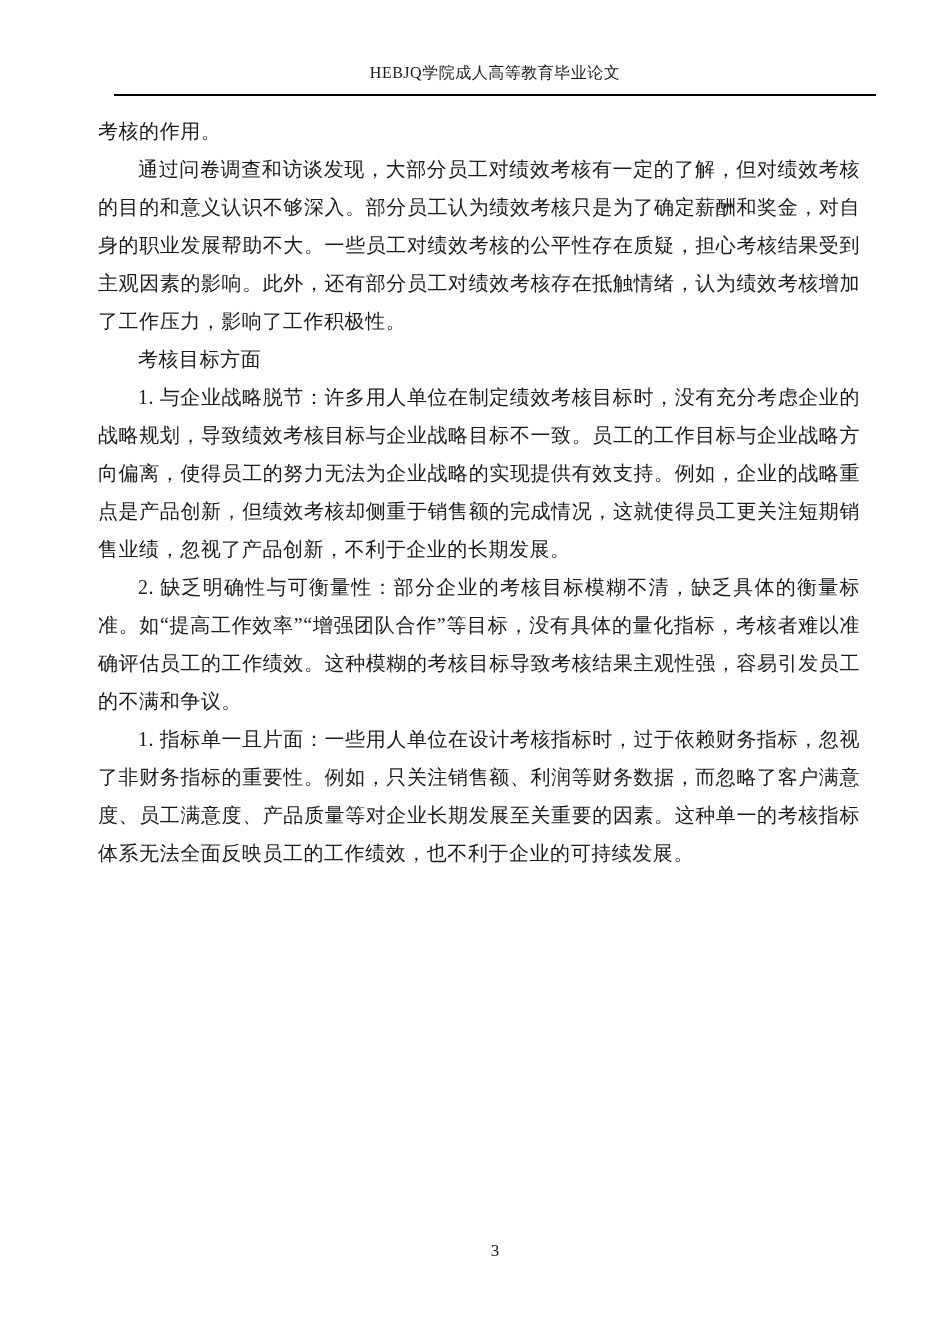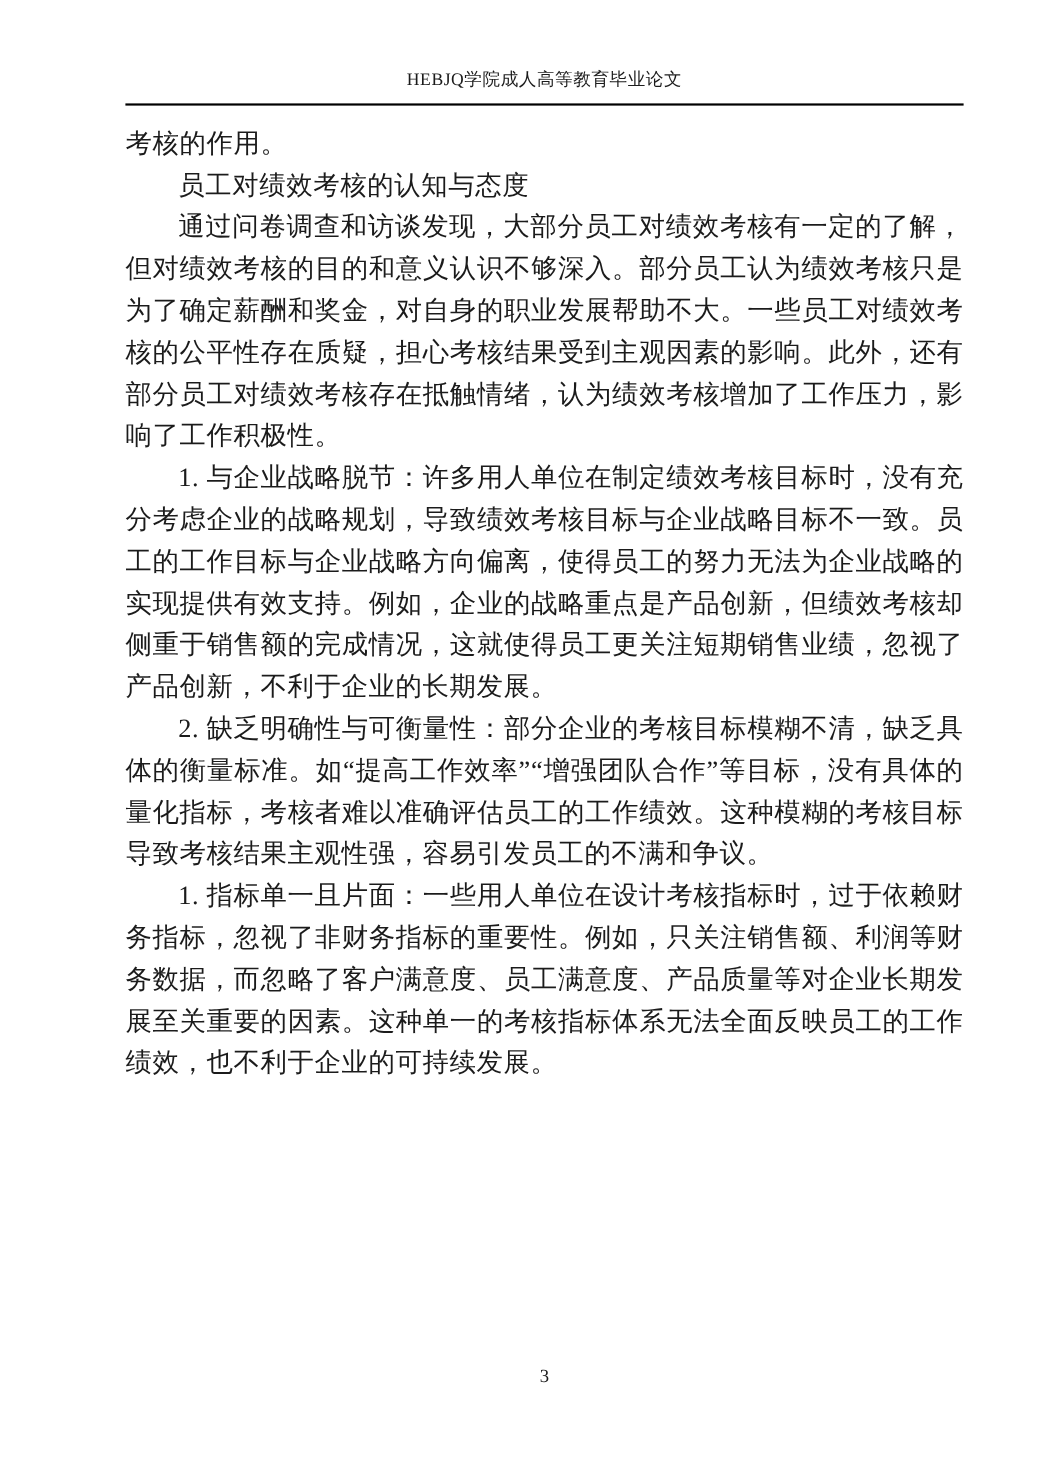--- a/index.html
+++ b/index.html
@@ -27,23 +27,23 @@
   }
   .header-title {
     font-size: 16px;
     line-height: 24px;
     letter-spacing: 0.5px;
     white-space: nowrap;
   }
   .content {
     position: absolute;
     top: 112px;
-    left: 114px;
+    left: 98px;
     width: 762px;
-    font-size: 24px;
+    font-size: 20px;
     line-height: 38px;
     letter-spacing: 0.55px;
     text-align: justify;
     text-justify: inter-ideograph;
   }
   p.para {
     margin: 0;
     padding: 0;
     text-indent: 2em;
   }
@@ -65,22 +65,22 @@
 </head>
 <body>
 
 <div class="page" style="--ink: #1b1b1b; --page-bg: #ffffff; --rule: #000000;">
   <div class="header">
     <div class="header-title">HEBJQ学院成人高等教育毕业论文</div>
   </div>
 
   <div class="content">
       <p class="para continuation">考核的作用。</p>
-      <p class="para heading">员工对绩效考核的认知与态度</p>
       <p class="para body">通过问卷调查和访谈发现，大部分员工对绩效考核有一定的了解，但对绩效考核的目的和意义认识不够深入。部分员工认为绩效考核只是为了确定薪酬和奖金，对自身的职业发展帮助不大。一些员工对绩效考核的公平性存在质疑，担心考核结果受到主观因素的影响。此外，还有部分员工对绩效考核存在抵触情绪，认为绩效考核增加了工作压力，影响了工作积极性。</p>
+      <p class="para heading">考核目标方面</p>
       <p class="para body">1. 与企业战略脱节：许多用人单位在制定绩效考核目标时，没有充分考虑企业的战略规划，导致绩效考核目标与企业战略目标不一致。员工的工作目标与企业战略方向偏离，使得员工的努力无法为企业战略的实现提供有效支持。例如，企业的战略重点是产品创新，但绩效考核却侧重于销售额的完成情况，这就使得员工更关注短期销售业绩，忽视了产品创新，不利于企业的长期发展。</p>
       <p class="para body">2. 缺乏明确性与可衡量性：部分企业的考核目标模糊不清，缺乏具体的衡量标准。如“提高工作效率”“增强团队合作”等目标，没有具体的量化指标，考核者难以准确评估员工的工作绩效。这种模糊的考核目标导致考核结果主观性强，容易引发员工的不满和争议。</p>
       <p class="para body">1. 指标单一且片面：一些用人单位在设计考核指标时，过于依赖财务指标，忽视了非财务指标的重要性。例如，只关注销售额、利润等财务数据，而忽略了客户满意度、员工满意度、产品质量等对企业长期发展至关重要的因素。这种单一的考核指标体系无法全面反映员工的工作绩效，也不利于企业的可持续发展。</p>
     </div>
 
   <div class="footer">
     <span class="page-number">3</span>
   </div>
 </div>
 

